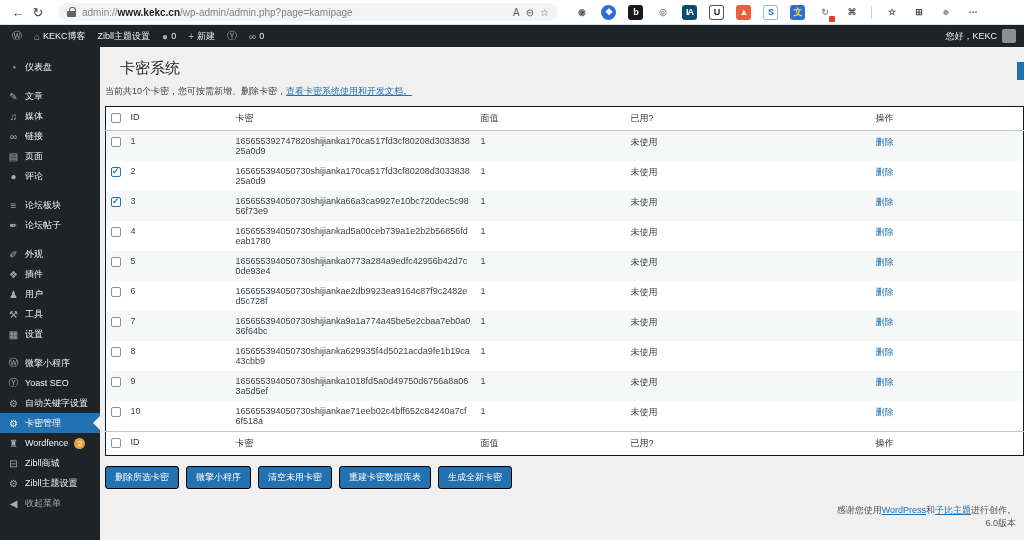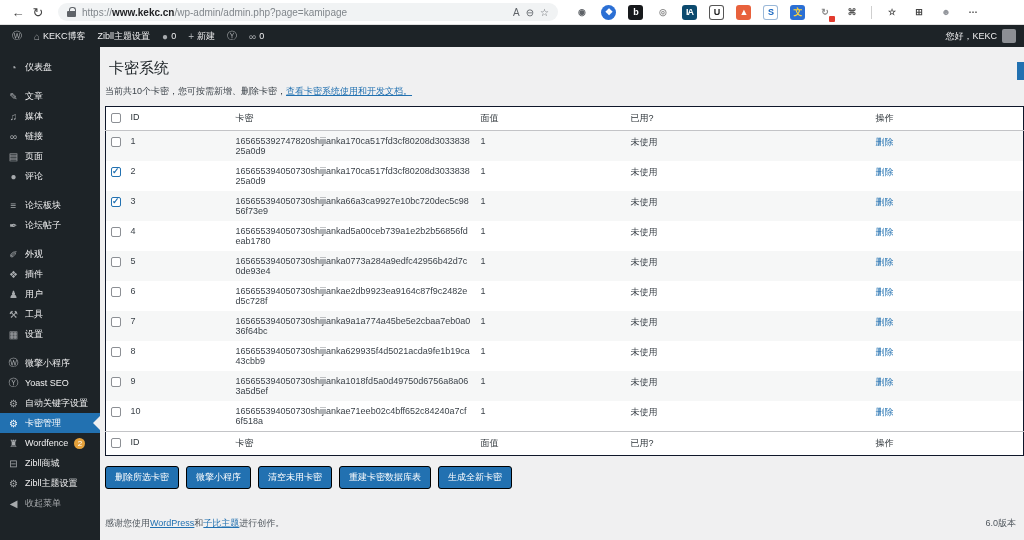--- a/index.html
+++ b/index.html
@@ -36,50 +36,50 @@
   .menu-item.active { background:#2271b1; color:#fff; }
   .menu-item.active .mi-icon { color:#fff; }
   .menu-item.active::after { content:""; position:absolute; right:0; top:50%; margin-top:-7px; border:7px solid transparent; border-right-color:#f0f0f1; }
   .menu-item.dim { color:#a7aaad; }
   .menu-sep { height:9px; }
   .mi-badge { min-width:11px; height:11px; line-height:11px; border-radius:6px; background:#e5a13b; color:#fff; text-align:center; font-size:8px; padding:0 2px; }
 
   
   .content { flex:1; display:flex; flex-direction:column; padding:8px 0 8px 5px; position:relative; overflow:hidden; }
   .help-tab { position:absolute; top:15px; right:0; width:7px; height:18px; background:#2271b1; cursor:pointer; }
-  h1 { font-size:15px; font-weight:400; color:#1d2327; margin:4px 4px 7px; }
+  h1 { font-size:15px; font-weight:400; color:#1d2327; margin:4px 15px 7px; }
   .subtitle { color:#3c434a; margin-bottom:8px; }
   .subtitle a { color:#2271b1; text-decoration:underline; cursor:pointer; }
 
   table { width:100%; border-collapse:collapse; table-layout:fixed; background:#fff; border:1px solid #0f172a; color:#3c434a; font-size:9px; }
   th, td { text-align:left; font-weight:400; padding:5px; vertical-align:top; }
   thead th { border-bottom:1px solid #c3c4c7; color:#2c3338; }
   tfoot th { border-top:1px solid #c3c4c7; color:#2c3338; }
   tbody tr:nth-child(odd) { background:#f6f7f7; }
   td.key { word-break:break-all; }
   a.del { color:#2271b1; text-decoration:none; cursor:pointer; }
   .cb { display:inline-block; width:10px; height:10px; border:1px solid #8c8f94; border-radius:2px; background:#fff; position:relative; cursor:pointer; vertical-align:middle; }
   .cb.checked { border-color:#2271b1; }
   .cb.checked::after { content:"✓"; position:absolute; left:0px; top:-2px; font-size:9px; font-weight:700; color:#2271b1; }
 
   .actions { display:flex; gap:7px; margin-top:10px; }
   .actions button { font-family:inherit; font-size:9px; background:#2271b1; color:#fff; border:1px solid #000000; border-radius:3px; padding:4px 9px; cursor:pointer; }
 
-  .wp-footer { margin-top:auto; display:flex; justify-content:space-between; align-items:flex-end; color:#50575e; padding:0 8px 2px 0; }
+  .wp-footer { margin-top:auto; display:flex; justify-content:space-between; align-items:flex-end; color:#50575e; padding:0 8px 2px 0;flex-direction:column; }
   .wp-footer a { color:#2271b1; text-decoration:underline; cursor:pointer; }
 </style>
 </head>
 <body>
 
 <div class="browser">
   <span class="nav-btn">←</span>
   <span class="nav-btn">↻</span>
   <div class="url-pill">
     <span class="lock"></span>
-    <span class="url-text"><span>https://</span><span class="u-host">www.kekc.cn</span><span>/wp-admin/admin.php?page=kamipage</span></span>
+    <span class="url-text"><span>admin://</span><span class="u-host">www.kekc.cn</span><span>/wp-admin/admin.php?page=kamipage</span></span>
     <span class="pill-icon">A</span>
     <span class="pill-icon">⊖</span>
     <span class="pill-icon">☆</span>
   </div>
   <div class="ext-row">
       <span class="ext-icon" style="color: rgb(95, 99, 104);">◉</span>
       <span class="ext-icon" style="background: rgb(43, 111, 212); color: rgb(255, 255, 255); border-radius: 50%;">❖</span>
       <span class="ext-icon" style="background: rgb(23, 25, 28); color: rgb(255, 255, 255);">b</span>
       <span class="ext-icon" style="color: rgb(138, 138, 138);">◎</span>
       <span class="ext-icon" style="background: #0c4a6e; color: rgb(255, 255, 255);">IA</span>

